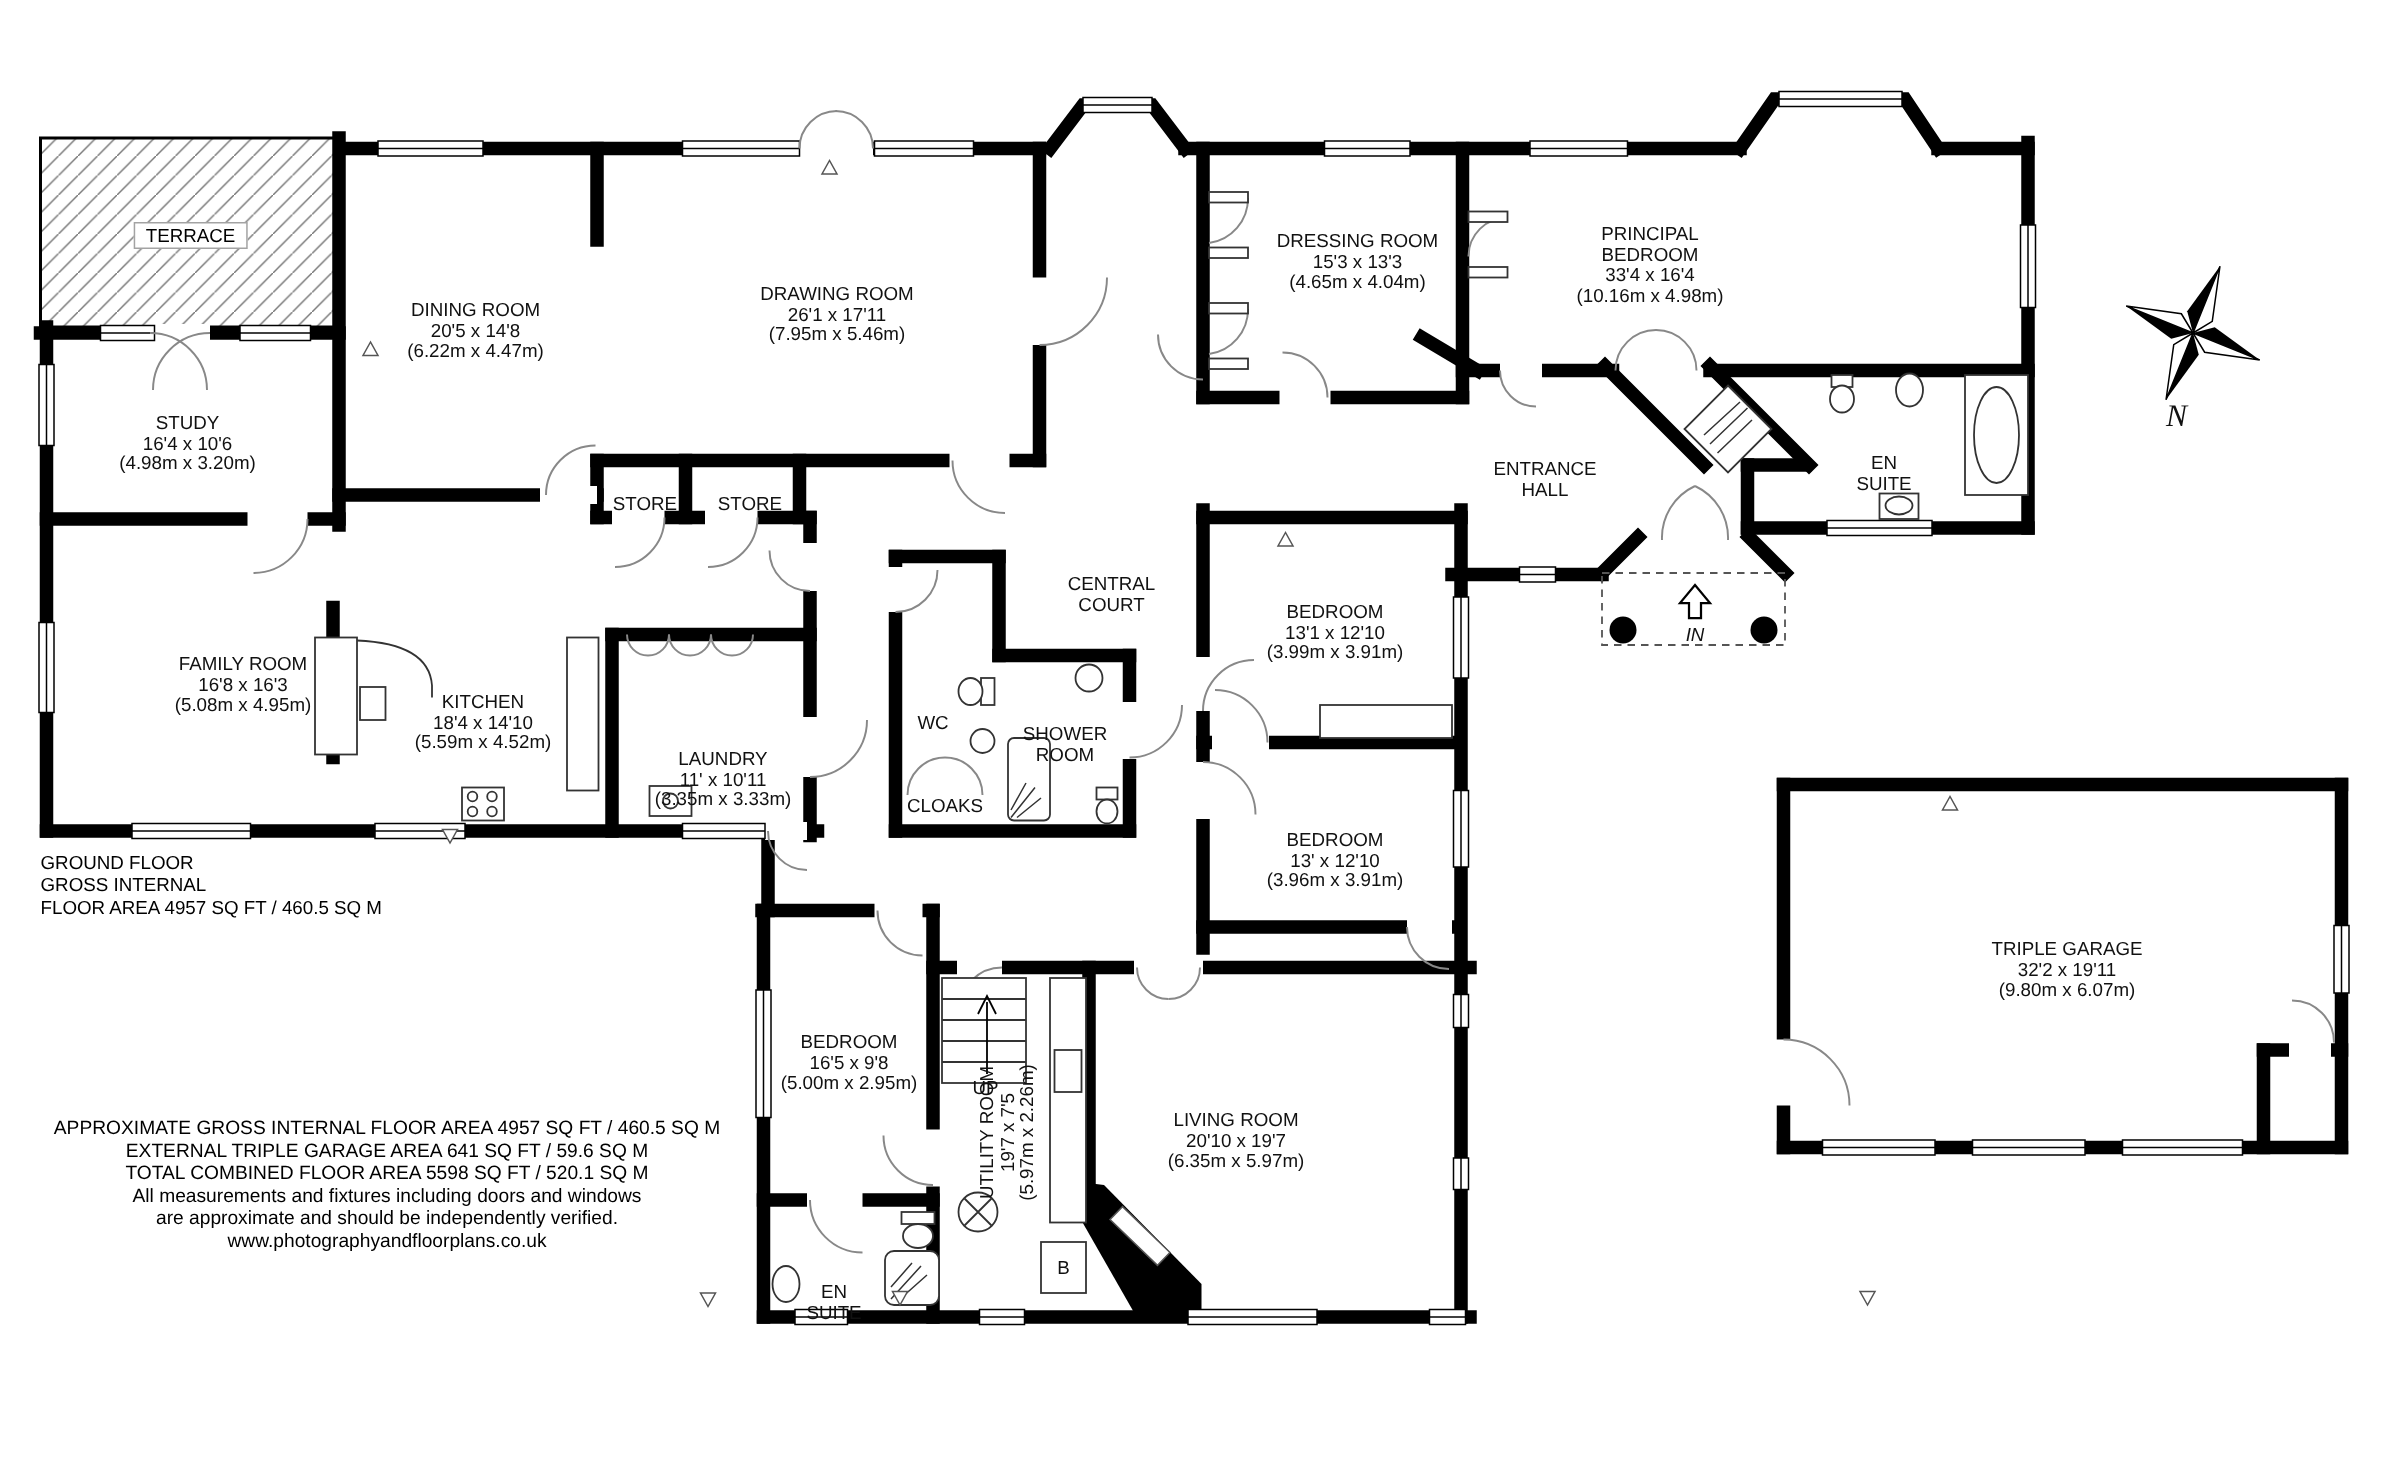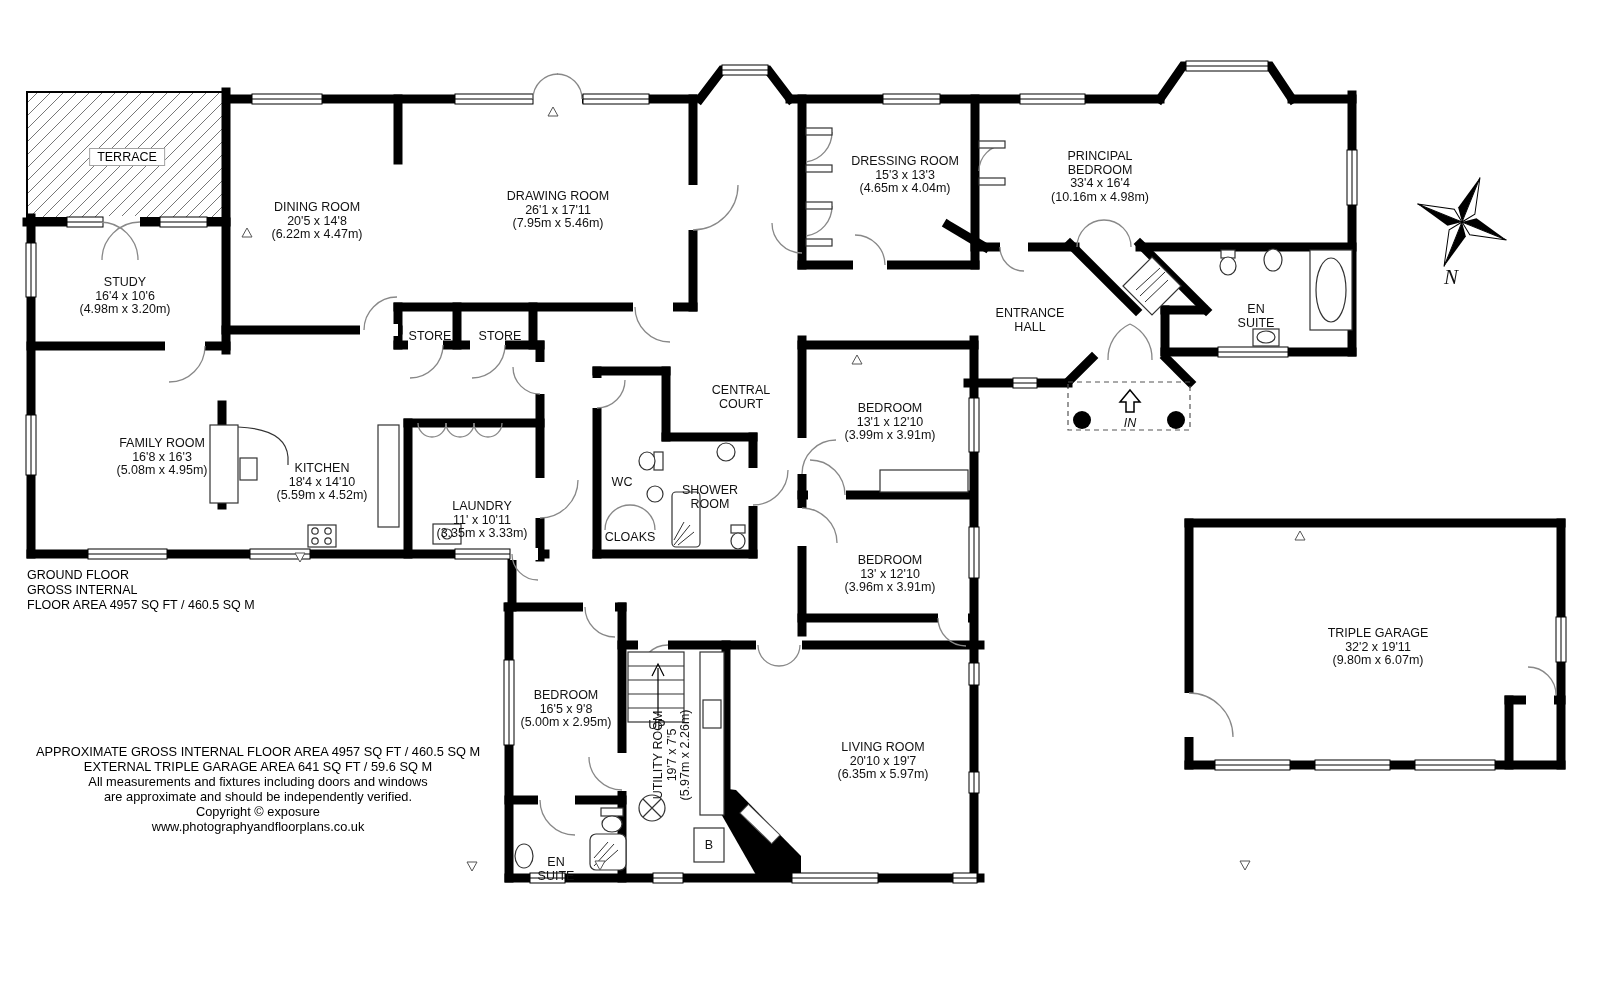--- a/index.html
+++ b/index.html
@@ -477,21 +477,21 @@
 <div class="lbl wrap" style="left:556px;top:846px;width:48px;">
   <div>EN SUITE</div>
 </div>
 
 <div class="lbl rot" style="left:672px;top:755px;">
   <div class="ln">UTILITY ROOM</div>
   <div class="ln">19'7 x 7'5</div>
   <div class="ln">(5.97m x 2.26m)</div>
 </div>
 
-<div class="lbl" style="left:883px;top:761px;">
+<div class="lbl" style="left:824px;top:761px;">
   <div class="ln">LIVING ROOM</div>
   <div class="ln">20'10 x 19'7</div>
   <div class="ln">(6.35m x 5.97m)</div>
 </div>
 
 <div class="lbl" style="left:1378px;top:647px;">
   <div class="ln">TRIPLE GARAGE</div>
   <div class="ln">32'2 x 19'11</div>
   <div class="ln">(9.80m x 6.07m)</div>
 </div>
@@ -511,19 +511,19 @@
 
 <div class="block" style="left:27px;top:568px;">
   <div>GROUND FLOOR</div>
   <div>GROSS INTERNAL</div>
   <div>FLOOR AREA 4957 SQ FT / 460.5 SQ M</div>
 </div>
 
 <div class="footer">
   <div>APPROXIMATE GROSS INTERNAL FLOOR AREA 4957 SQ FT / 460.5 SQ M</div>
   <div>EXTERNAL TRIPLE GARAGE AREA 641 SQ FT / 59.6 SQ M</div>
+  <div>TOTAL COMBINED FLOOR AREA 5598 SQ FT / 520.1 SQ M</div>
   <div>All measurements and fixtures including doors and windows</div>
   <div>are approximate and should be independently verified.</div>
-  <div>Copyright © exposure</div>
   <div>www.photographyandfloorplans.co.uk</div>
 </div>
 
 </div>
 
 </body></html>

